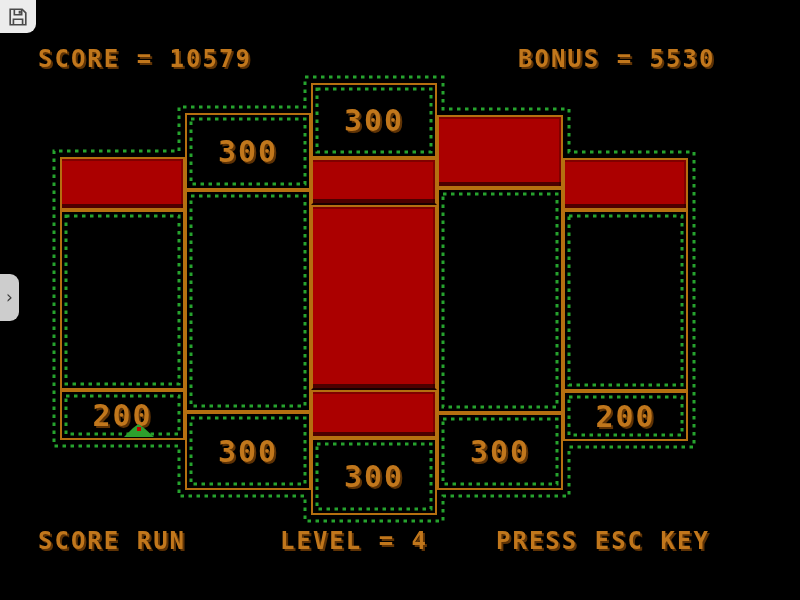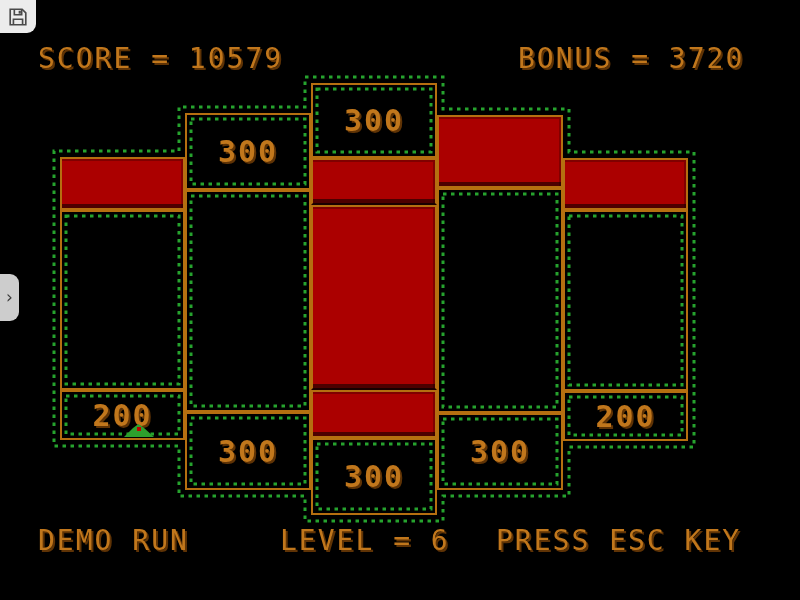--- a/index.html
+++ b/index.html
@@ -4,21 +4,21 @@
 <style>
   html,body{margin:0;padding:0;background:#000;}
   .screen{
     position:relative;width:800px;height:600px;overflow:hidden;
     background:var(--bg,#000);
     font-family:"DejaVu Sans Mono","Liberation Mono",monospace;
   }
   
   .hud-text{
     position:absolute;
-    font-size:28px;font-weight:normal;letter-spacing:2px;white-space:pre;
+    font-size:24px;font-weight:bold;letter-spacing:2px;white-space:pre;
     color:var(--accent_orange,#c1771c);
     text-shadow:2px 2px 0 var(--text_shadow,#5f3305);
     line-height:30px;
   }
   
   .box{
     position:absolute;box-sizing:border-box;
     border:2px solid var(--border_orange,#b5700f);
     background:#000;
     display:flex;align-items:center;justify-content:center;
@@ -111,23 +111,23 @@
       <rect x="443" y="419" width="114" height="65" class="dots"></rect>
       <rect x="569" y="216" width="113" height="169" class="dots"></rect>
       <rect x="569" y="397" width="113" height="38" class="dots"></rect>
     </svg>
 
   <div class="worm" style="left: 124px; top: 424px;">
     <span class="eye"></span>
   </div>
 
   <div class="hud-text" style="left:38px;top:44px">SCORE = 10579</div>
-  <div class="hud-text" style="left:518px;top:44px">BONUS = 3720</div>
-  <div class="hud-text" style="left:38px;top:526px">DEMO RUN</div>
-  <div class="hud-text" style="left:280px;top:526px">LEVEL = 6</div>
+  <div class="hud-text" style="left:518px;top:44px">BONUS = 5530</div>
+  <div class="hud-text" style="left:38px;top:526px">SCORE RUN</div>
+  <div class="hud-text" style="left:280px;top:526px">LEVEL = 4</div>
   <div class="hud-text" style="left:496px;top:526px">PRESS ESC KEY</div>
 
   <button class="save-btn">
     <span style="display:flex">
       <svg width="22" height="22" viewBox="0 0 24 24">
         <g fill="none" stroke="#4a4a4a" stroke-width="1.8">
           <path d="M3.5 3.5 h13 l4 4 v13 h-17 z"></path>
           <path d="M8 3.5 v6 h8 v-6"></path>
           <path d="M7 20.5 v-6 h10 v6"></path>
         </g>

